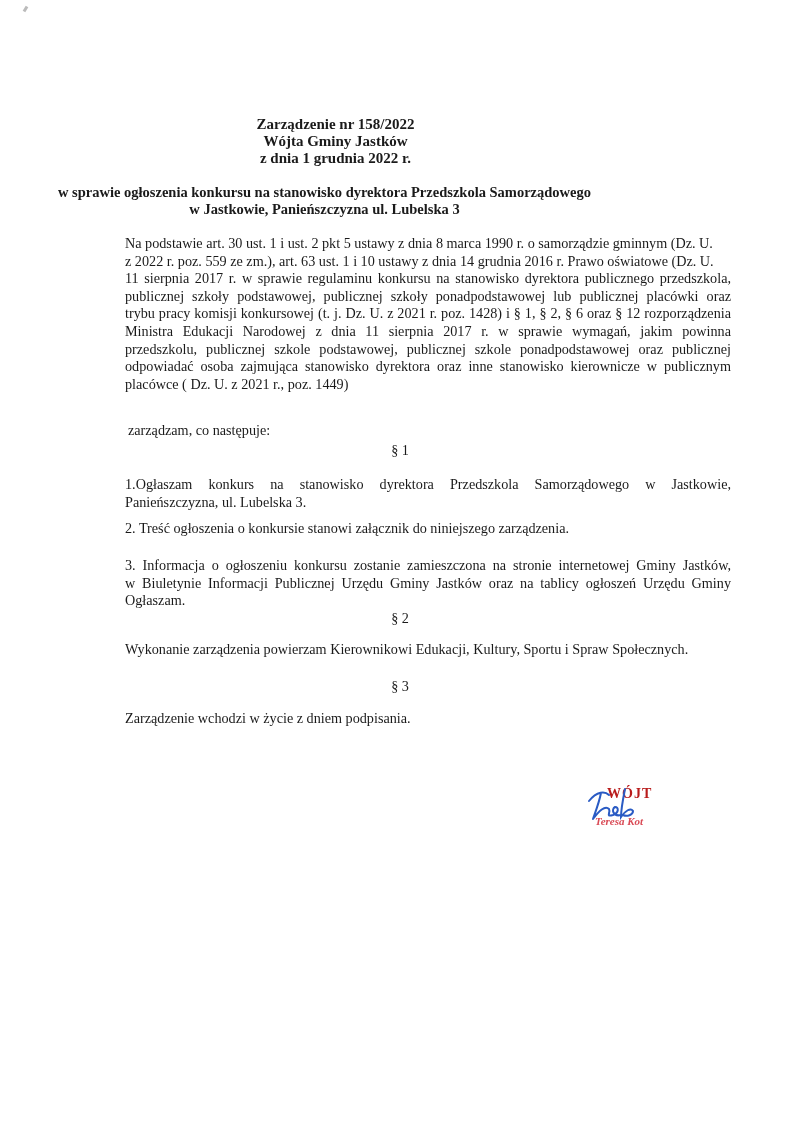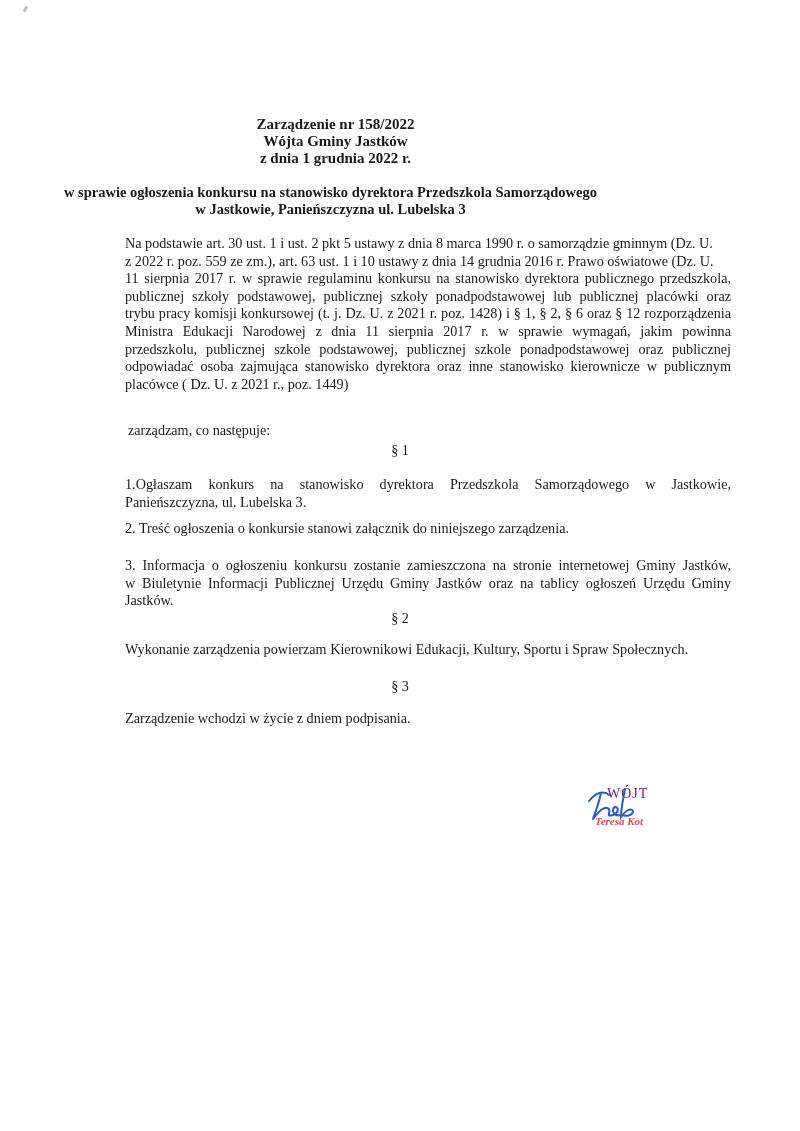--- a/index.html
+++ b/index.html
@@ -1,26 +1,26 @@
 <!DOCTYPE html>
 <html><head>
 <meta charset="utf-8">
 <style>
   html, body { margin:0; padding:0; background:#ffffff; }
   body { width:800px; height:1131px; position:relative; overflow:hidden;
          font-family:"Liberation Serif", serif; color:#1a1a1a; }
   .page { position:absolute; left:0; top:0; width:800px; height:1131px; }
   .hdr { position:absolute; left:0; width:671px; text-align:center; font-weight:bold; font-size:15px; line-height:17px; }
-  .subj { position:absolute; left:12px; width:637px; text-align:center; font-weight:bold; font-size:14.5px; line-height:17px; }
+  .subj { position:absolute; left:6px; width:637px; text-align:center; font-weight:bold; font-size:14.5px; line-height:17px; }
   .body { position:absolute; left:97px; width:606px; font-size:14.2px; line-height:17.6px;margin-left:28px; }
   .par { position:absolute; left:0; width:800px; text-align:center; font-size:14.2px; }
   .line { display:block; white-space:nowrap; }
   .jline { display:block; text-align:justify; text-align-last:justify; }
   .sig { position:absolute; left:575px; top:783px; width:110px; height:60px; }
-  .stamp-top { position:absolute; left:32px; top:3px; color:#701a75; font-weight:normal; font-size:14px; letter-spacing:1px; font-family:"Liberation Serif", serif; }
+  .stamp-top { position:absolute; left:32px; top:3px; color:#b91c1c; font-weight:bold; font-size:14px; letter-spacing:1px; font-family:"Liberation Serif", serif; }
   .stamp-bottom { position:absolute; left:20px; top:32px; color:#d94a55; font-weight:bold; font-style:italic; font-size:11px; font-family:"Liberation Serif", serif; white-space:nowrap; }
   .mark { position:absolute; left:24px; top:6px; width:3px; height:6px; background:#bbb; transform:rotate(30deg); }
 </style>
 </head>
 <body>
 
 <div class="page">
   <div class="mark"></div>
 
   <div class="hdr" style="top:116px;">Zarządzenie nr 158/2022</div>
@@ -51,21 +51,21 @@
     <span class="line">Panieńszczyzna, ul. Lubelska 3.</span>
   </div>
 
   <div class="body" style="top:520px;">
     <span class="line">2. Treść ogłoszenia o konkursie stanowi załącznik do niniejszego zarządzenia.</span>
   </div>
 
   <div class="body" style="top:557px;">
     <span class="jline">3. Informacja o ogłoszeniu konkursu zostanie zamieszczona na stronie internetowej Gminy Jastków,</span>
     <span class="jline">w Biuletynie Informacji Publicznej Urzędu Gminy Jastków oraz na tablicy ogłoszeń Urzędu Gminy</span>
-    <span class="line">Jastków.</span>
+    <span class="line">Ogłaszam.</span>
   </div>
 
   <div class="par" style="top:610px;">§ 2</div>
   <div class="body" style="top:641px;">Wykonanie zarządzenia powierzam Kierownikowi Edukacji, Kultury, Sportu i Spraw Społecznych.</div>
 
   <div class="par" style="top:678px;">§ 3</div>
   <div class="body" style="top:710px;">Zarządzenie wchodzi w życie z dniem podpisania.</div>
 
   <div class="sig">
     <div class="stamp-top">WÓJT</div>

